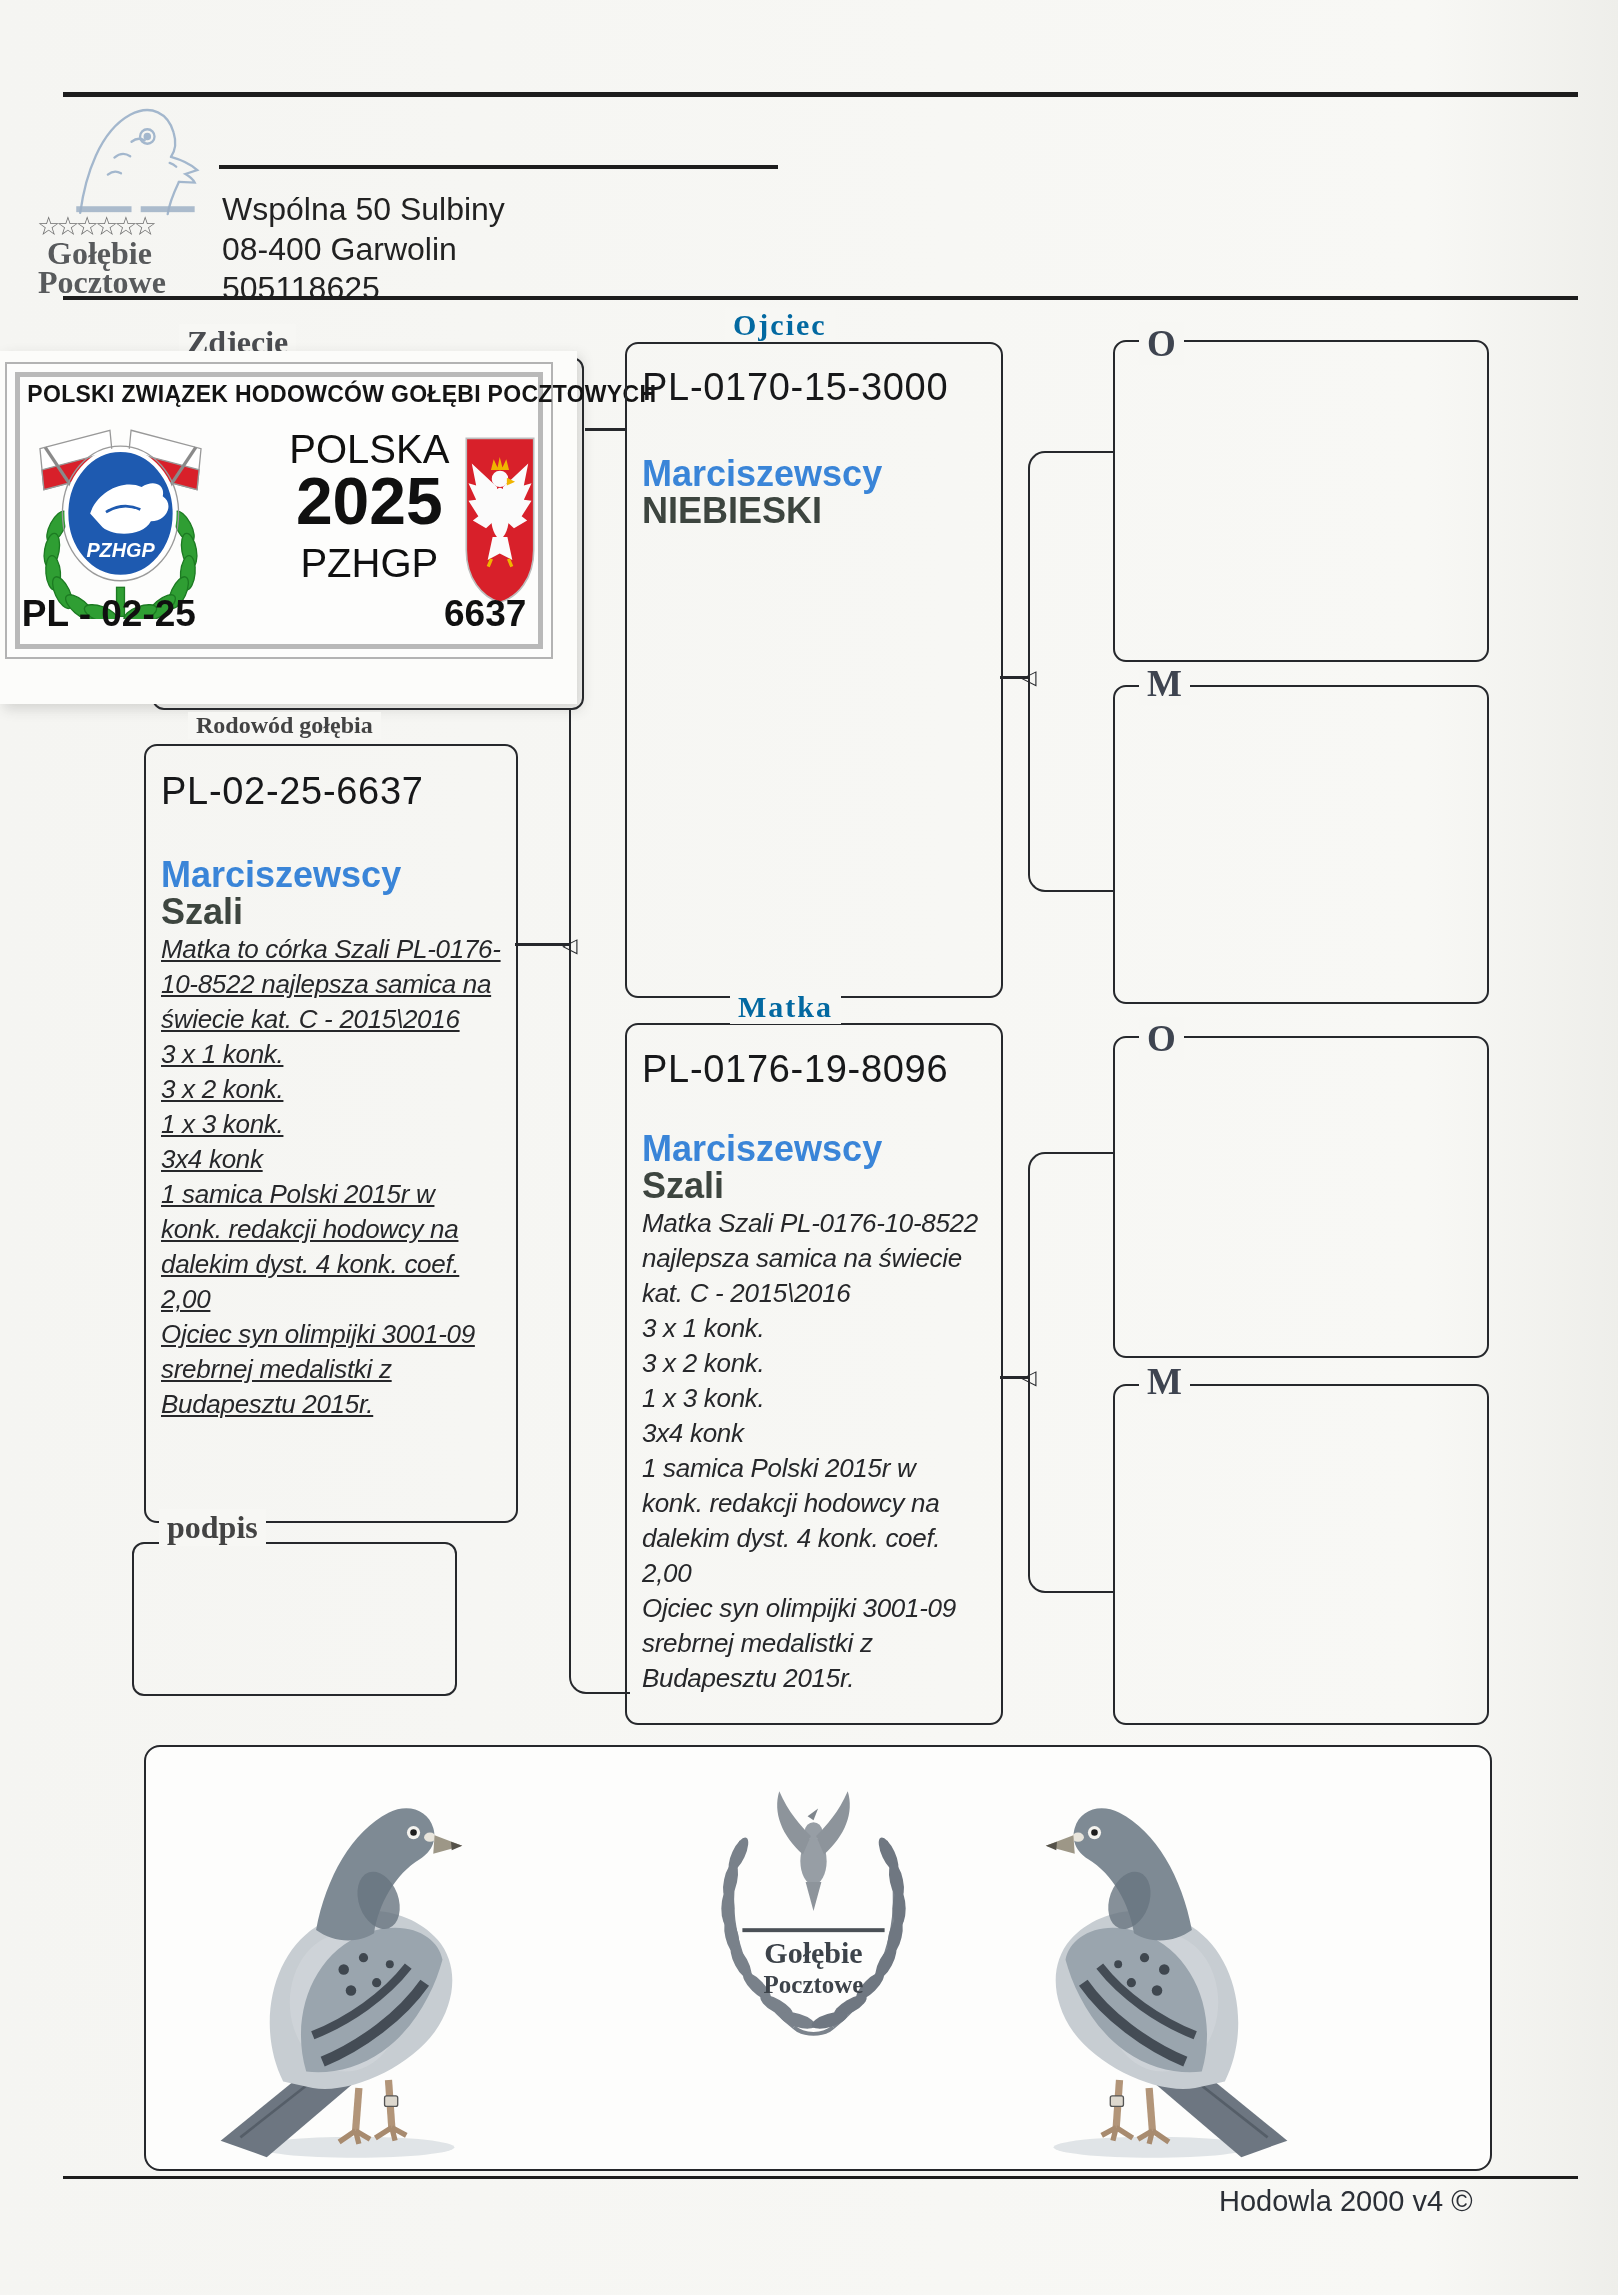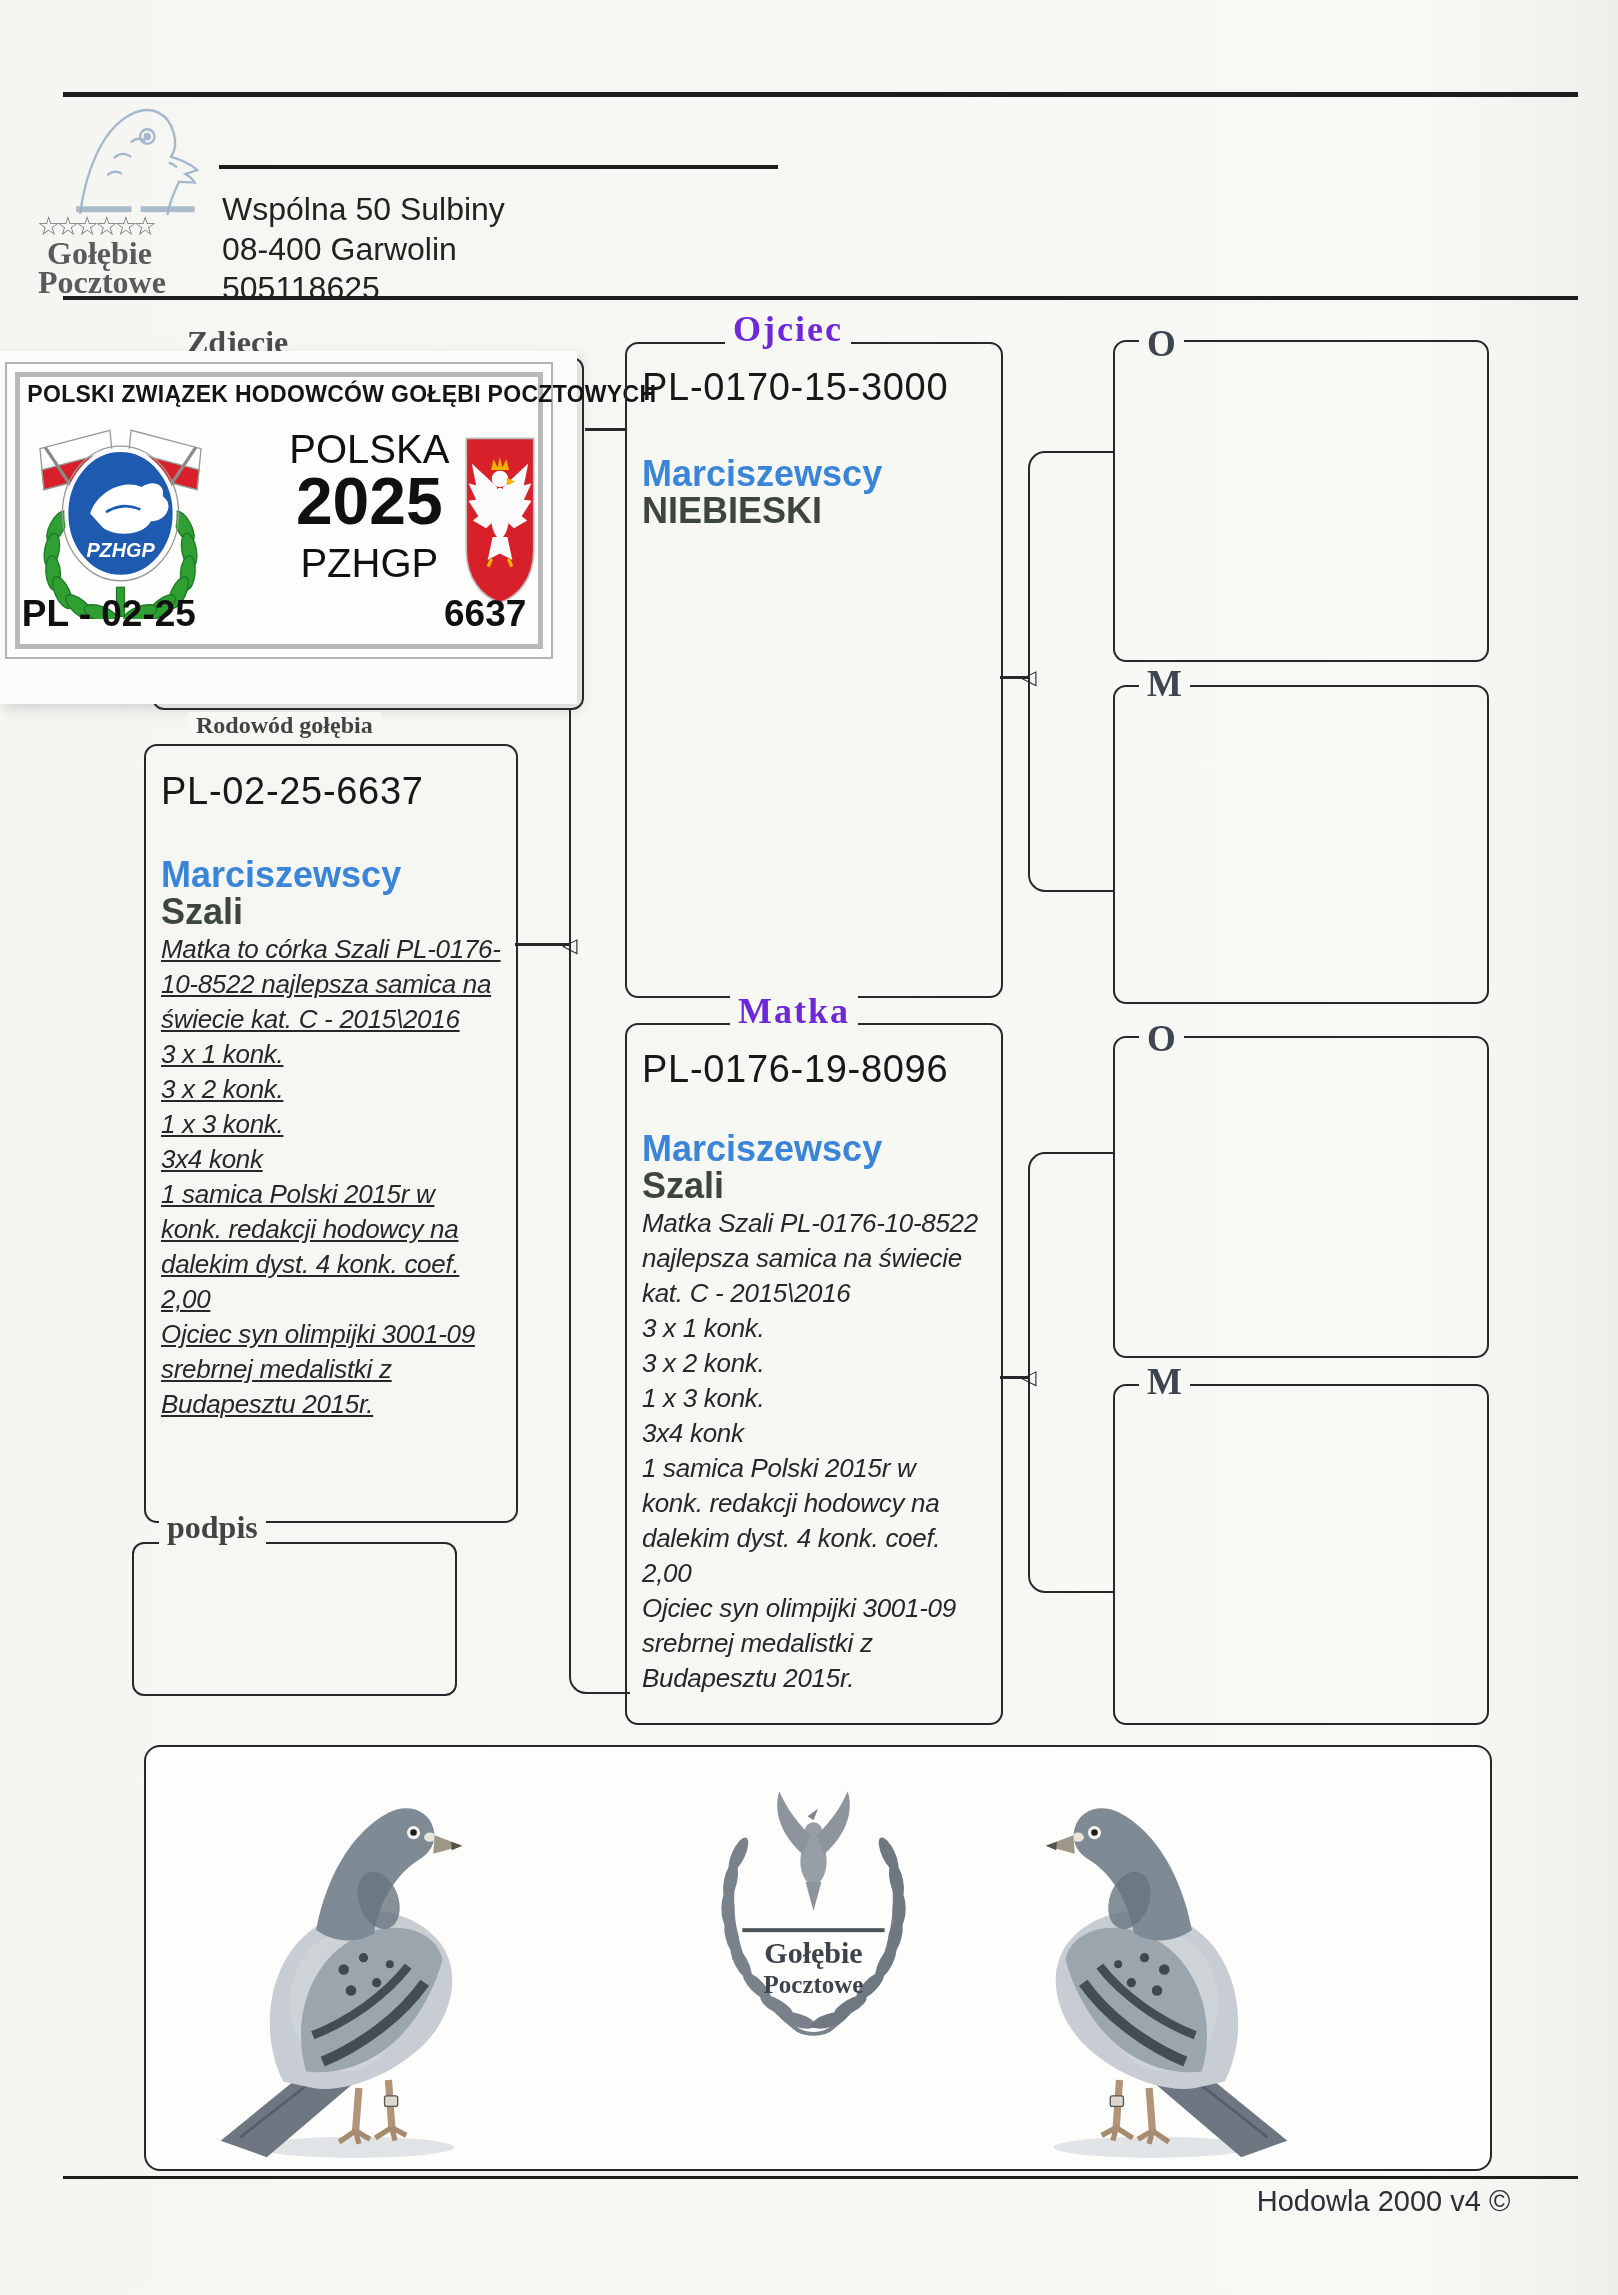--- a/index.html
+++ b/index.html
@@ -4,21 +4,21 @@
 <style>
   html,body{margin:0;padding:0;background:#dcdcda;}
   .page{position:relative;width:1619px;height:2295px;margin:0 auto;overflow:hidden;
         background:linear-gradient(90deg,#f5f5f2 0%,#f8f8f5 88%,#eeeeea 100%);
         font-family:"Liberation Sans","DejaVu Sans",sans-serif;color:#1c1c1c;}
   .abs{position:absolute;}
   .rule{position:absolute;background:#1d1d1d;}
   .box{position:absolute;border:2.6px solid #26282c;border-radius:13px;background:transparent;}
   .lbl{position:absolute;font-family:"Liberation Serif","DejaVu Serif",serif;font-weight:700;
        background:#f7f7f4;padding:0 8px;color:#4a4c50;white-space:nowrap;}
-  .ptitle{font-size:36px;letter-spacing:2px;color:#6d28d9;}
+  .ptitle{font-size:30px;letter-spacing:2px;color:#0369a1;}
   .gplbl{font-size:37px;color:#3e4450;}
   .ring{position:absolute;font-weight:400;font-size:38px;letter-spacing:0.7px;color:#17181a;white-space:nowrap;}
   .breeder{position:absolute;font-weight:700;font-size:36px;color:#3a85d8;white-space:nowrap;}
   .strain{position:absolute;font-weight:700;font-size:36px;color:#3d453f;white-space:nowrap;}
   .desc{position:absolute;font-style:italic;font-size:26px;line-height:35px;letter-spacing:-0.3px;
         color:#26272a;white-space:pre-line;}
   .conn{position:absolute;background:#26282c;}
   .bracket{position:absolute;border:2.6px solid #26282c;border-right:none;
            border-radius:17px 0 0 17px;}
   .mainbracket{position:absolute;border-left:2.6px solid #26282c;border-bottom:2.6px solid #26282c;
@@ -33,21 +33,21 @@
   .sheet{position:absolute;left:0;top:351px;width:577px;height:353px;background:#fcfcfa;
          box-shadow:4px 5.3px 12px rgba(60,60,60,.18);}
   .card{position:absolute;left:5.3px;top:10.5px;width:544px;height:293px;background:#fdfdfc;
         border:2px solid #b3b3b3;}
   .cardframe{position:absolute;inset:8px;border:5.3px solid #b9b9b9;}
   .cardtitle{position:absolute;left:20px;right:20px;top:17px;text-align:center;font-size:23px;
         font-weight:600;letter-spacing:0.3px;color:#141414;white-space:nowrap;}
   .cardbig{position:absolute;text-align:center;color:#101010;white-space:nowrap;}
   .caption{position:absolute;left:9.2px;top:306px;width:540px;font-size:26px;font-weight:500;
         letter-spacing:1.6px;color:#161616;white-space:nowrap;}
-  .footer{position:absolute;font-size:29px;color:#2b2f36;text-align:center;white-space:nowrap;}
+  .footer{position:absolute;font-size:29px;color:#2b2f36;text-align:left;white-space:nowrap;}
 </style>
 </head>
 <body>
 
 <div class="page">
 
   <div class="rule" style="left:63px;top:92px;width:1515px;height:4.6px;"></div>
 
   <svg class="abs" style="left:71px;top:102px;" width="148" height="119" viewBox="0 0 225 180">
     <g fill="none" stroke="#a3b7cd" stroke-width="3.5" stroke-linecap="round">

